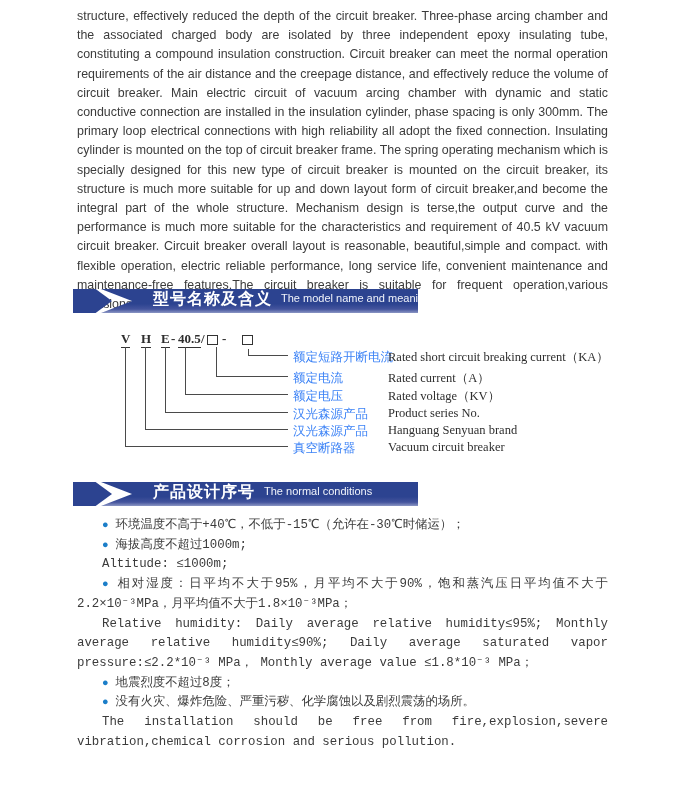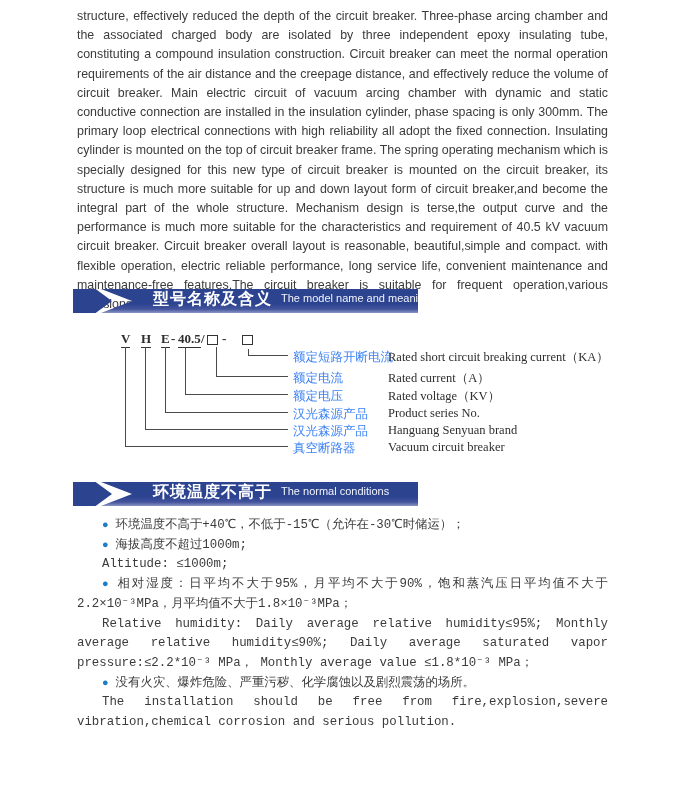--- a/index.html
+++ b/index.html
@@ -160,28 +160,29 @@
     </div>
     <div class="diag-row" style="top:423px">
       <span class="diag-cn">汉光森源产品</span>
       <span class="diag-en">Hanguang Senyuan brand</span>
     </div>
   </div>
 
   <div class="banner" style="top:482px">
     <div class="banner-arrow"></div>
     <div class="banner-bar">
-      <span class="banner-cn">环境温度不高于</span>
+      <span class="banner-cn">产品设计序号</span>
       <span class="banner-en">The normal conditions</span>
     </div>
   </div>
 
   <div class="conditions">
     <p><span class="bullet">●</span><span>环境温度不高于+40℃，不低于-15℃（允许在-30℃时储运）；</span></p>
     <p><span class="bullet">●</span><span>海拔高度不超过1000m;</span></p>
     <p>Altitude: ≤1000m;</p>
     <p><span class="bullet">●</span><span>相对湿度：日平均不大于95%，月平均不大于90%，饱和蒸汽压日平均值不大于2.2×10⁻³MPa，月平均值不大于1.8×10⁻³MPa；</span></p>
     <p>Relative humidity: Daily average relative humidity≤95%; Monthly average relative humidity≤90%; Daily average saturated vapor pressure:≤2.2*10⁻³ MPa， Monthly average value ≤1.8*10⁻³ MPa；</p>
+    <p><span class="bullet">●</span><span>地震烈度不超过8度；</span></p>
     <p><span class="bullet">●</span><span>没有火灾、爆炸危险、严重污秽、化学腐蚀以及剧烈震荡的场所。</span></p>
     <p>The installation should be free from fire,explosion,severe vibration,chemical corrosion and serious pollution.</p>
   </div>
 
 </div>
 
 </body></html>

